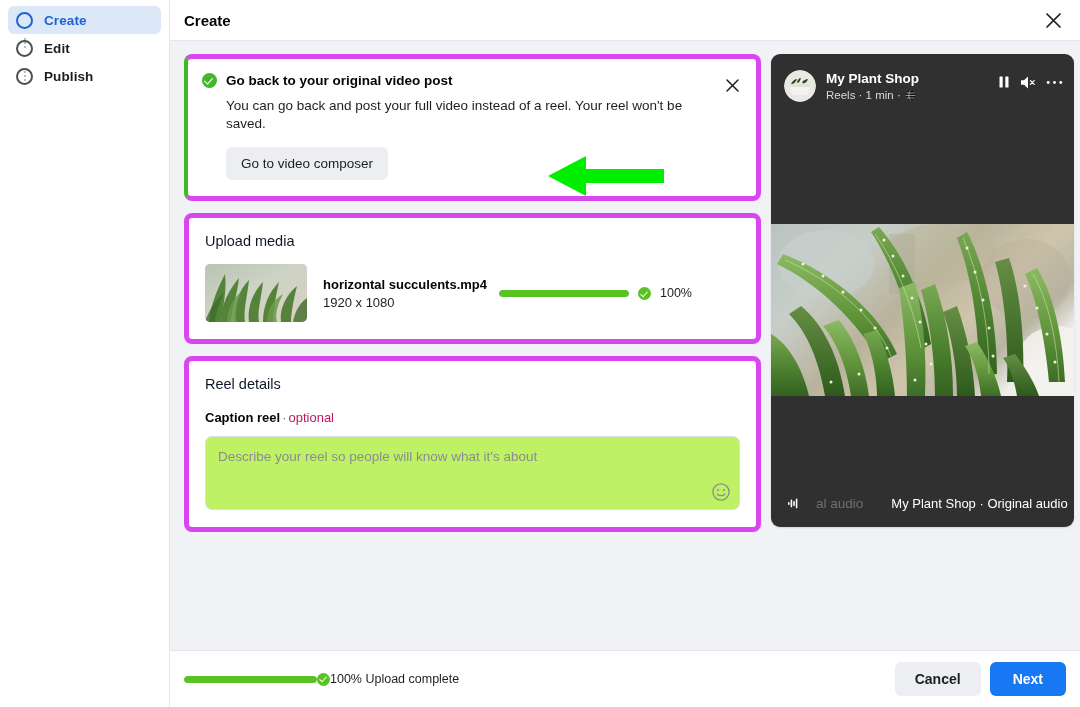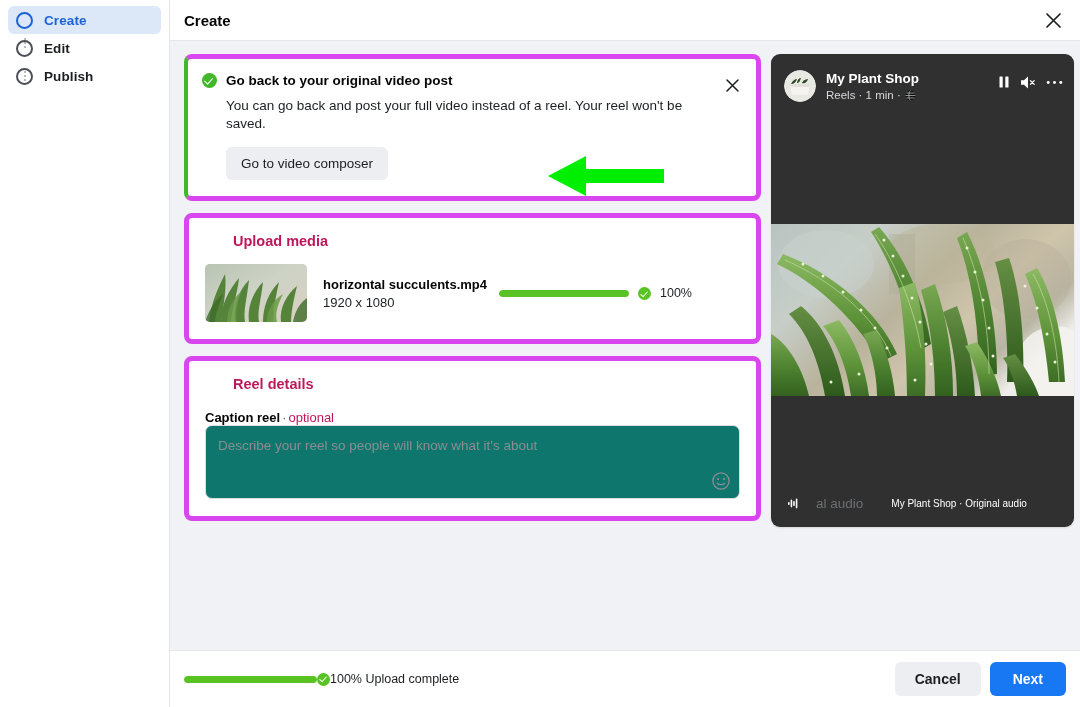--- a/index.html
+++ b/index.html
@@ -207,23 +207,22 @@
     width: 116px;
     height: 40px;
     z-index: 40;
     pointer-events: none;
   }
 
   
   .card-pad { padding: 15px 16px 17px 16px; }
   .card-title {
     font-size: 14.5px;
-    font-weight: bold;
-    color: #be185d;
-    margin-left: 28px;
+    font-weight: normal;
+    color: #0f172a;
   }
   .media-row {
     display: flex;
     align-items: center;
     margin-top: 15px;
     gap: 16px;
   }
   .thumb {
     width: 102px; height: 58px;
     border-radius: 5px;
@@ -273,25 +272,26 @@
   .field-label {
     margin-top: 18px;
     font-size: 13px;
     color: #1c1e21;
   }
   .field-label b { font-weight: bold; color: #050505; }
   .field-label .opt { color: #be185d; }
   .field-label .dot { color: #65676b; padding: 0 2px; }
 
   .textarea-wrap {
+    margin-top: 11px;
     border: 1px solid #dcdee1;
     border-radius: 7px;
     height: 74px;
     position: relative;
-    background: #0f766e;
+    background: #bef264;
   }
   .textarea-wrap textarea {
     width: 100%;
     height: 100%;
     border: none;
     outline: none;
     resize: none;
     background: transparent;
     font-family: inherit;
     font-size: 13.5px;
@@ -375,21 +375,21 @@
     height: 20px;
   }
   .wave-icon { flex: 0 0 13px; display: flex; }
   .marquee-ghost {
     font-size: 13.5px;
     color: #6d6f72;
     white-space: nowrap;
     flex: 0 0 auto;
   }
   .marquee-main {
-    font-size: 10px;
+    font-size: 13px;
     color: #ffffff;
     white-space: nowrap;
     margin-left: 12px;
   }
 
   
   .footer {
     height: 57px;
     flex: 0 0 57px;
     background: #ffffff;

